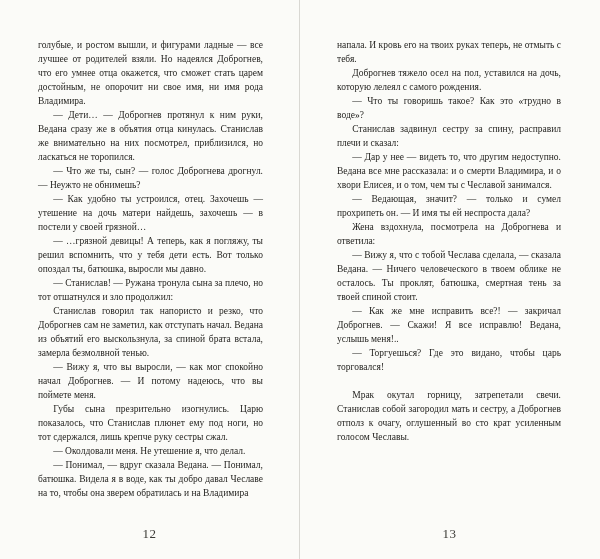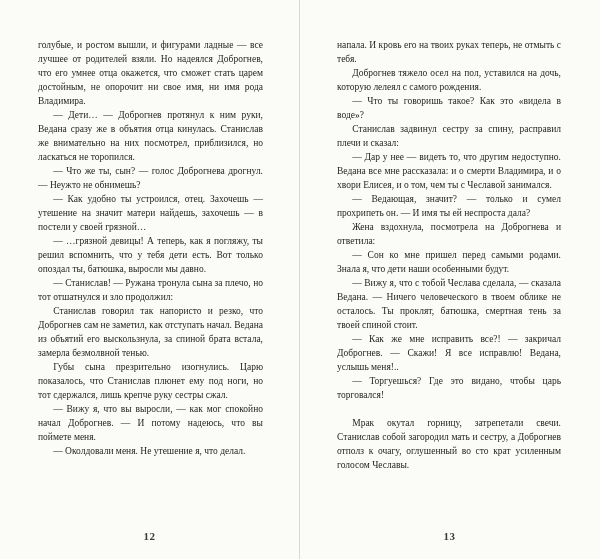--- a/index.html
+++ b/index.html
@@ -49,58 +49,57 @@
   .para.blank {
     height: 14px;
     text-indent: 0;
   }
   .page-number {
     position: absolute;
     bottom: 17px;
     left: 0;
     width: 100%;
     text-align: center;
-    font-size: 11px;
+    font-size: 13px;
     color: #3a3935;
     letter-spacing: 0.5px;
-    font-weight: bold;
   }
 </style>
 </head>
 <body>
 
 <div class="spread">
   <div class="page page-left">
     <div class="page-text">
         <p class="para">голубые, и ростом вышли, и фигурами ладные — все лучшее от родителей взяли. Но надеялся Доброгнев, что его умнее отца окажется, что сможет стать царем достойным, не опорочит ни свое имя, ни имя рода Владимира.</p>
         <p class="para">— Дети… — Доброгнев протянул к ним руки, Ведана сразу же в объятия отца кинулась. Станислав же внимательно на них посмотрел, приблизился, но ласкаться не торопился.</p>
         <p class="para">— Что же ты, сын? — голос Доброгнева дрогнул. — Неужто не обнимешь?</p>
-        <p class="para">— Как удобно ты устроился, отец. Захочешь — утешение на значит матери найдешь, захочешь — в постели у своей грязной…</p>
+        <p class="para">— Как удобно ты устроился, отец. Захочешь — утешение на дочь матери найдешь, захочешь — в постели у своей грязной…</p>
         <p class="para">— …грязной девицы! А теперь, как я погляжу, ты решил вспомнить, что у тебя дети есть. Вот только опоздал ты, батюшка, выросли мы давно.</p>
         <p class="para">— Станислав! — Ружана тронула сына за плечо, но тот отшатнулся и зло продолжил:</p>
         <p class="para">Станислав говорил так напористо и резко, что Доброгнев сам не заметил, как отступать начал. Ведана из объятий его выскользнула, за спиной брата встала, замерла безмолвной тенью.</p>
+        <p class="para">— Вижу я, что вы выросли, — как мог спокойно начал Доброгнев. — И потому надеюсь, что вы поймете меня.</p>
         <p class="para">Губы сына презрительно изогнулись. Царю показалось, что Станислав плюнет ему под ноги, но тот сдержался, лишь крепче руку сестры сжал.</p>
-        <p class="para">— Вижу я, что вы выросли, — как мог спокойно начал Доброгнев. — И потому надеюсь, что вы поймете меня.</p>
         <p class="para">— Околдовали меня. Не утешение я, что делал.</p>
+        <p class="para">— Понимал, — вдруг сказала Ведана. — Понимал, батюшка. Видела я в воде, как ты добро давал Чеславе на то, чтобы она зверем обратилась и на Владимира</p>
       </div>
     <div class="page-number">12</div>
   </div>
 
   <div class="divider"></div>
 
   <div class="page page-right">
     <div class="page-text">
         <p class="para">напала. И кровь его на твоих руках теперь, не отмыть с тебя.</p>
         <p class="para">Доброгнев тяжело осел на пол, уставился на дочь, которую лелеял с самого рождения.</p>
-        <p class="para">— Что ты говоришь такое? Как это «видела в воде»?</p>
+        <p class="para">— Что ты говоришь такое? Как это «трудно в воде»?</p>
         <p class="para">Станислав задвинул сестру за спину, расправил плечи и сказал:</p>
         <p class="para">— Дар у нее — видеть то, что другим недоступно. Ведана все мне рассказала: и о смерти Владимира, и о хвори Елисея, и о том, чем ты с Чеславой занимался.</p>
         <p class="para">— Ведающая, значит? — только и сумел прохрипеть он. — И имя ты ей неспроста дала?</p>
         <p class="para">Жена вздохнула, посмотрела на Доброгнева и ответила:</p>
-        <p class="para">— Сон ко мне пришел перед самыми родами. Знала я, что дети наши особенными будут.</p>
         <p class="para">— Вижу я, что с тобой Чеслава сделала, — сказала Ведана. — Ничего человеческого в твоем облике не осталось. Ты проклят, батюшка, смертная тень за твоей спиной стоит.</p>
         <p class="para">— Как же мне исправить все?! — закричал Доброгнев. — Скажи! Я все исправлю! Ведана, услышь меня!..</p>
         <p class="para">— Торгуешься? Где это видано, чтобы царь торговался!</p>
         <p class="para blank"></p>
         <p class="para">Мрак окутал горницу, затрепетали свечи. Станислав собой загородил мать и сестру, а Доброгнев отполз к очагу, оглушенный во сто крат усиленным голосом Чеславы.</p>
         <p class="para blank"></p>
       </div>
     <div class="page-number">13</div>
   </div>
 </div>

